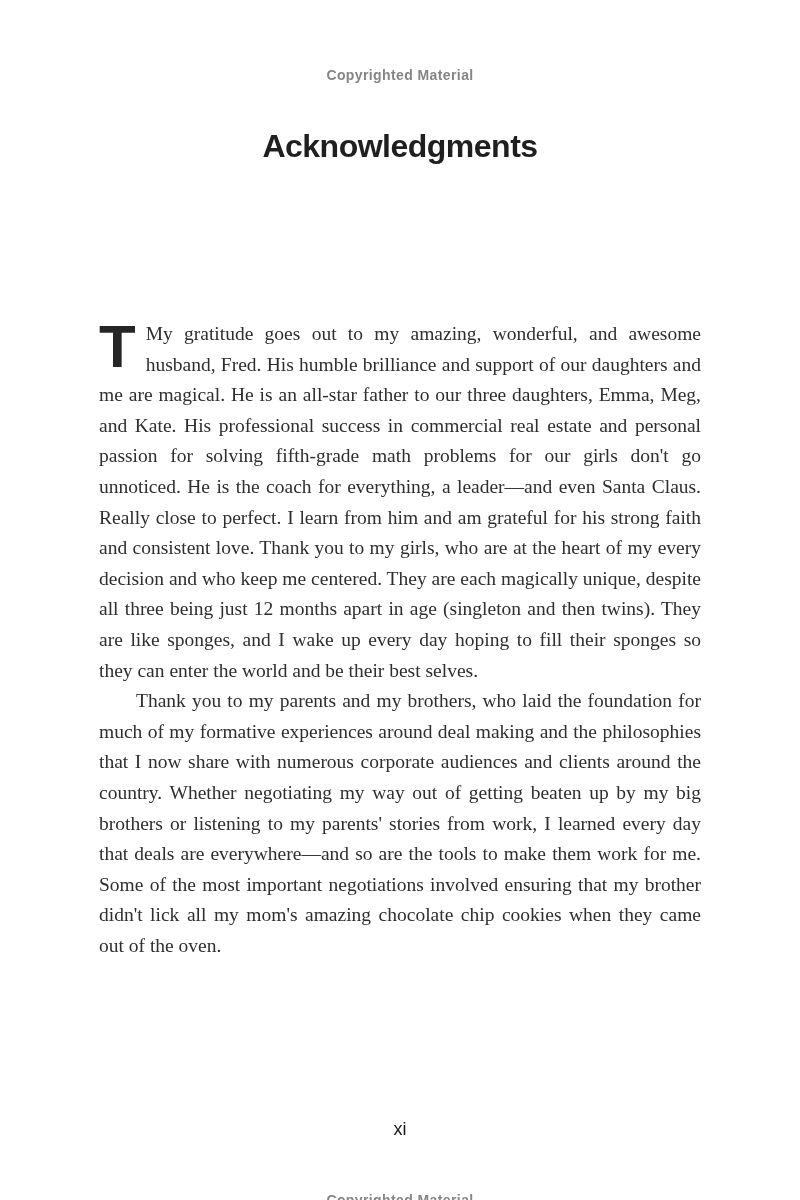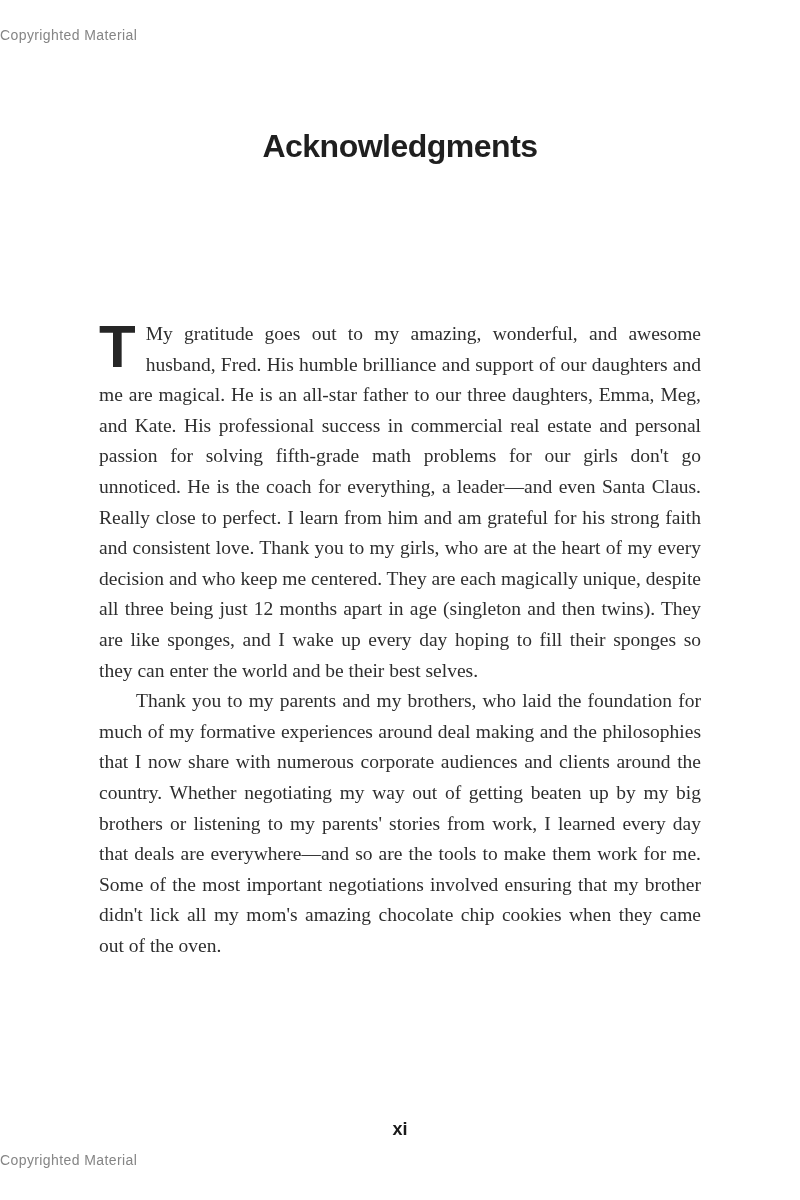--- a/index.html
+++ b/index.html
@@ -9,26 +9,27 @@
     width: 800px;
     height: 1200px;
     margin: 0 auto;
     background: #ffffff;
     overflow: hidden;
   }
   .notice {
     position: absolute;
     left: 0;
     width: 100%;
-    text-align: left;
+    text-align: center;
     font-family: "Liberation Sans", sans-serif;
-    font-weight: normal;
+    font-weight: bold;
     font-size: 14px;
     letter-spacing: 0.4px;
     color: #858585;
+    margin-top: 40px;
   }
   .notice-top { top: 27px; }
   .notice-bottom { top: 1152px; }
   .page-title {
     position: absolute;
     top: 128px;
     left: 0;
     width: 100%;
     text-align: center;
     font-family: "Liberation Sans", sans-serif;
@@ -60,21 +61,21 @@
   }
   .body-text p { margin: 0; }
   .para-indent { text-indent: 37px; }
   .page-number {
     position: absolute;
     top: 1119px;
     left: 0;
     width: 100%;
     text-align: center;
     font-family: "Liberation Sans", sans-serif;
-    font-weight: bold;
+    font-weight: normal;
     font-size: 18px;
     color: #1a1a1a;
   }
 </style>
 </head>
 <body>
 
 <div class="page">
 
   <div class="notice notice-top">Copyrighted Material</div>

